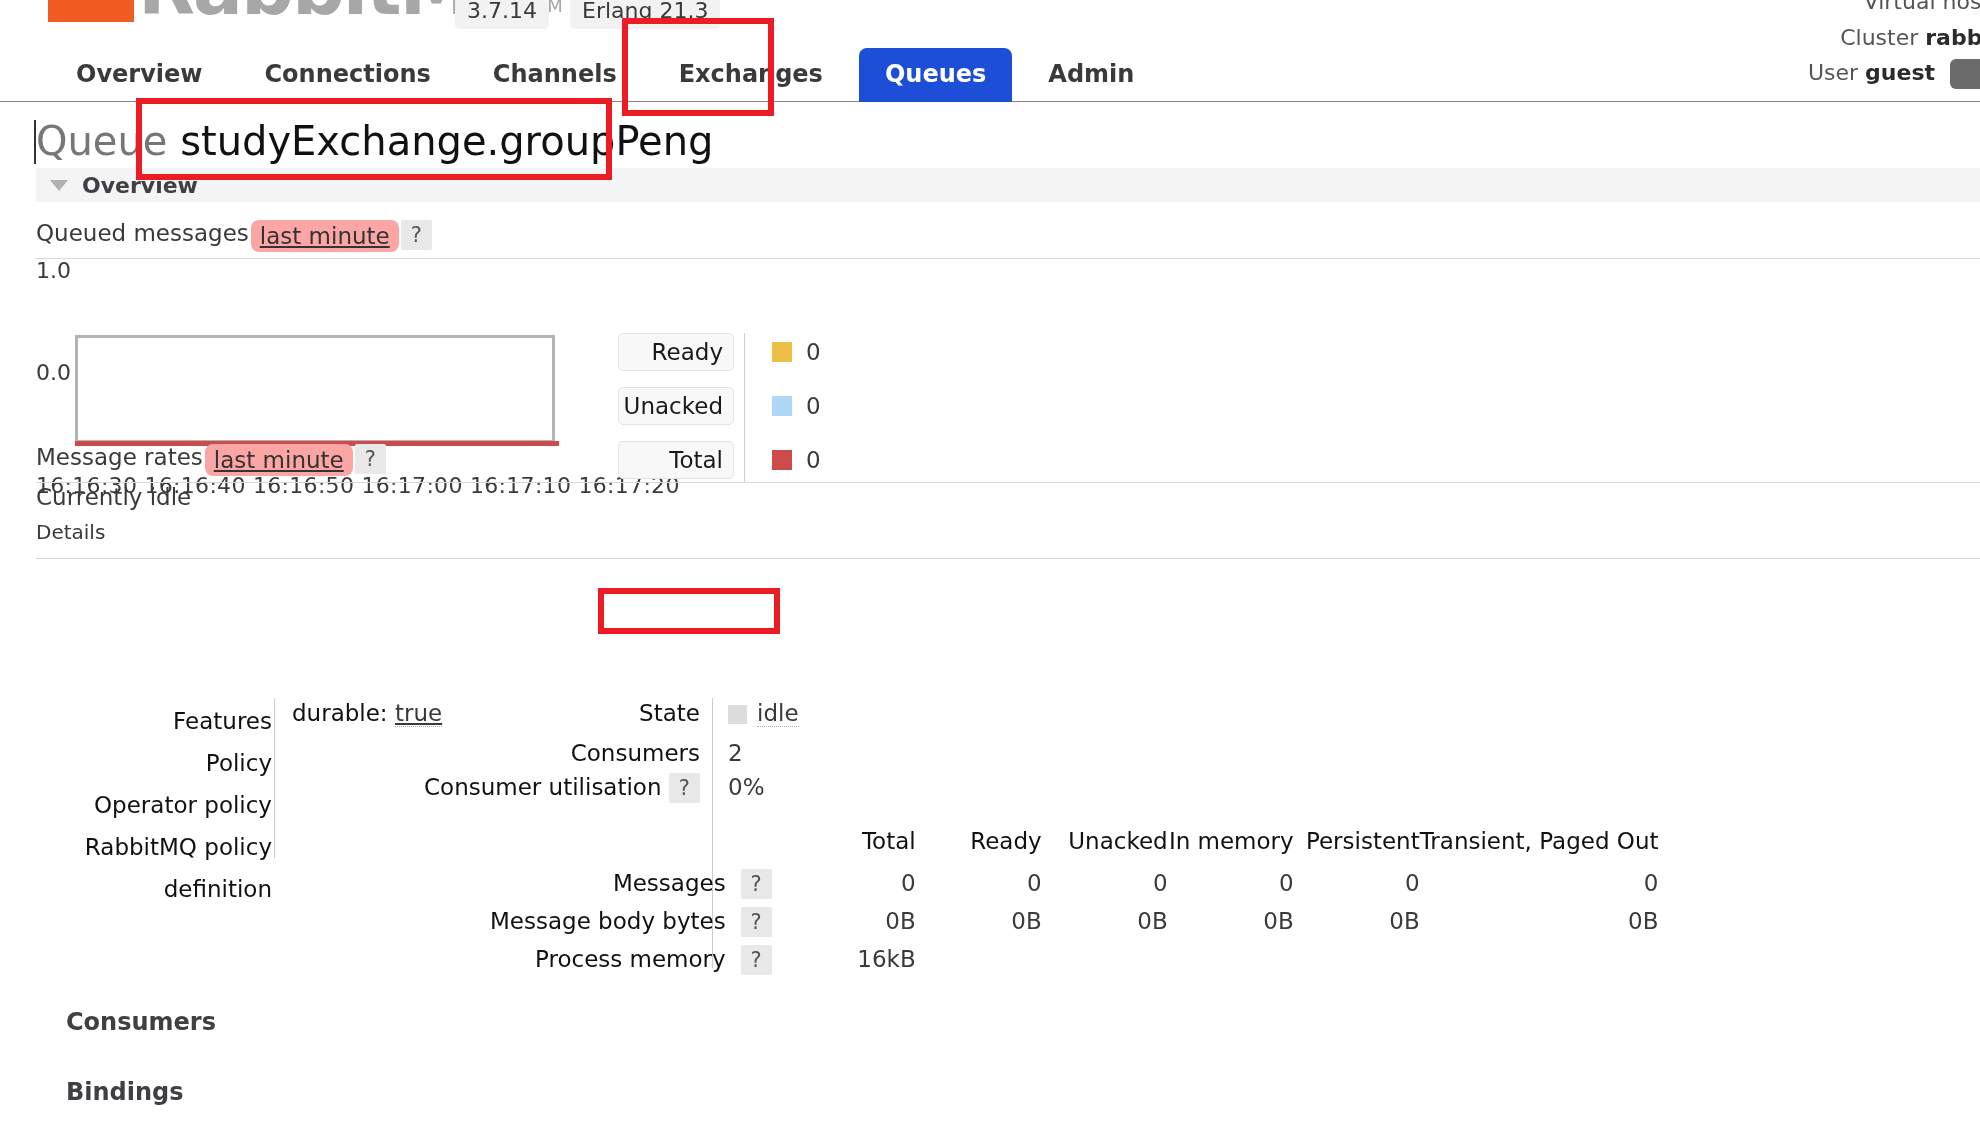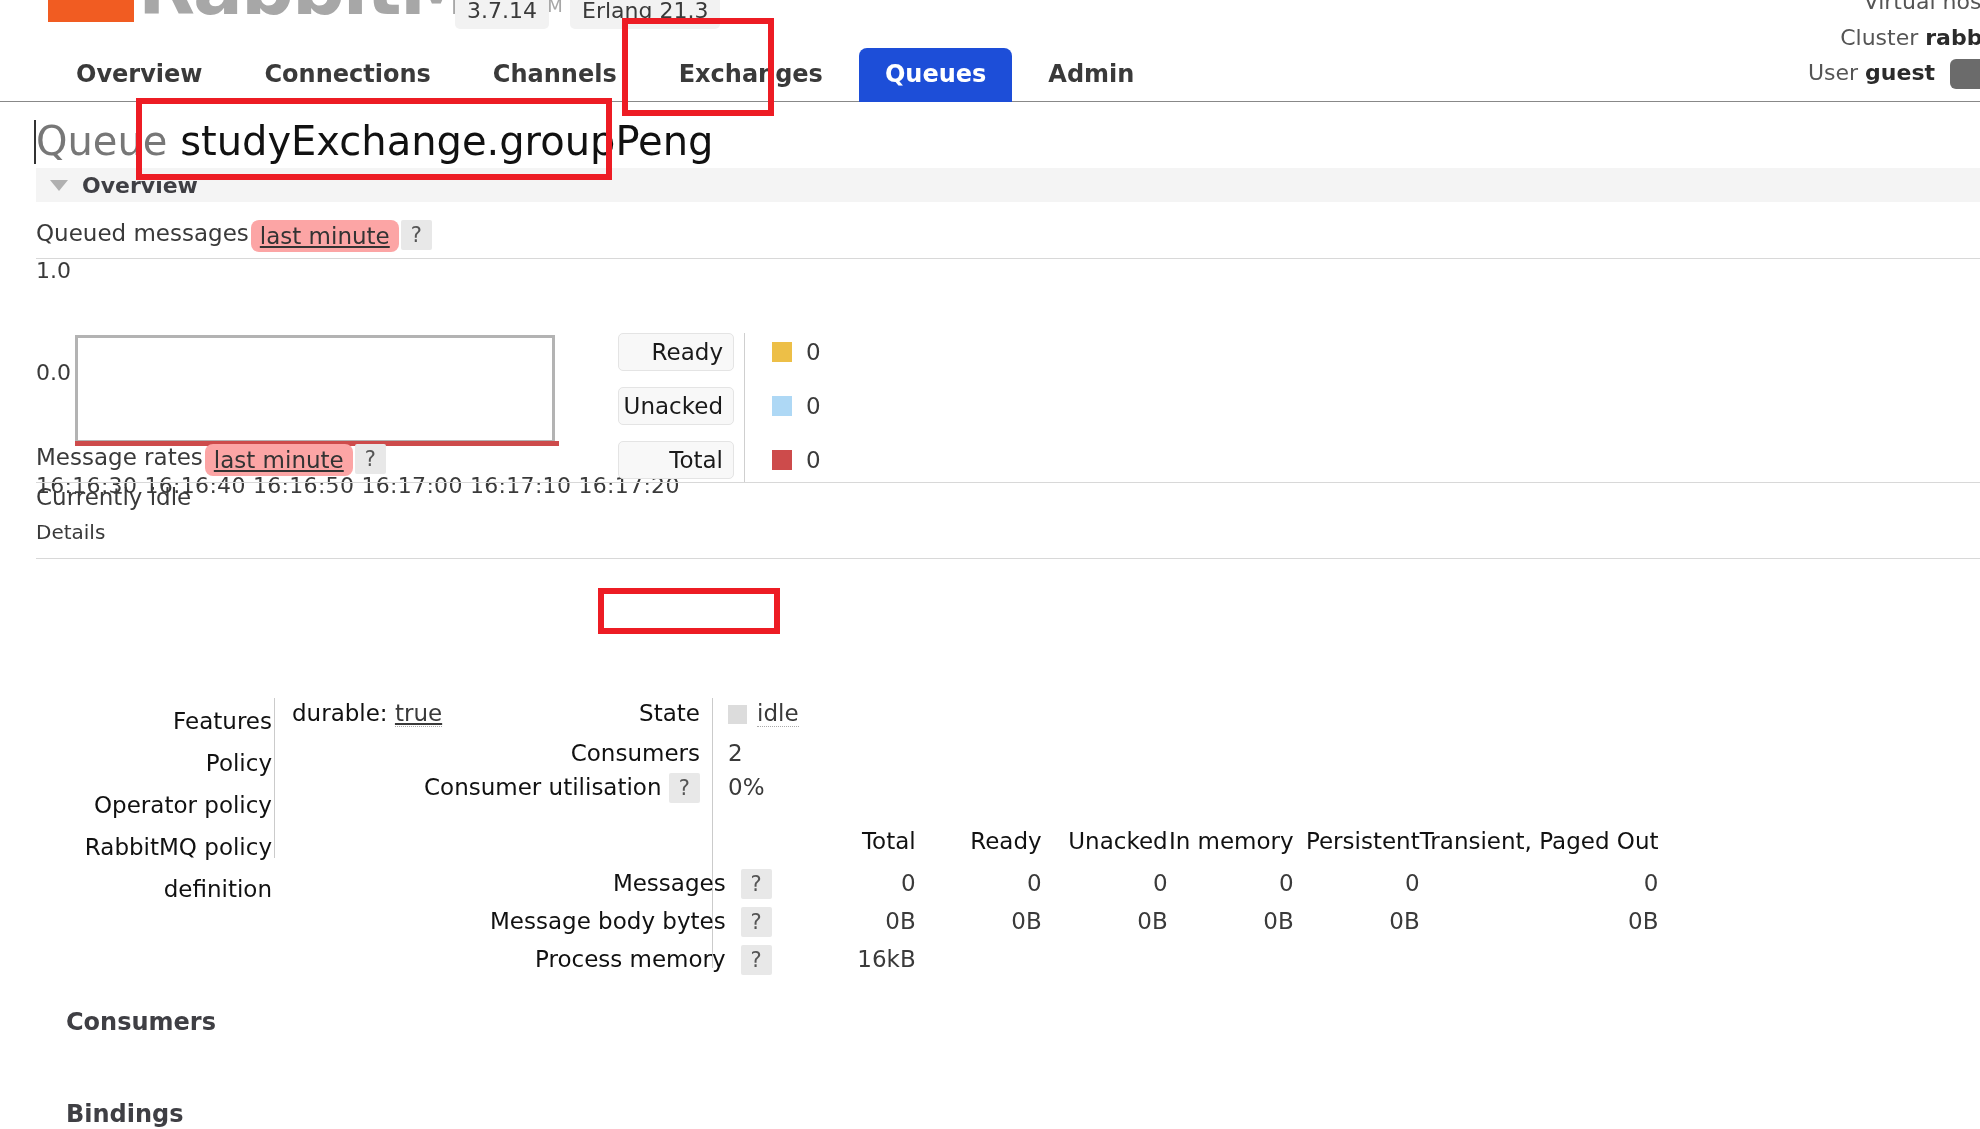--- a/index.html
+++ b/index.html
@@ -348,21 +348,21 @@
           <td></td>
         </tr>
       </tbody>
     </table>
   </div>
 
   <div class="collapsed-sec" style="top:1008px;">
     <span class="tri-right"></span>
     <span class="sec-label">Consumers</span>
   </div>
-  <div class="collapsed-sec" style="top:1100px;text-align:center;">
+  <div class="collapsed-sec" style="top:1078px;text-align:center;">
     <span class="tri-right"></span>
     <span class="sec-label">Bindings</span>
   </div>
 
   <div class="annot" id="annot-queues" style="border-color: rgb(237, 28, 36);"></div>
   <div class="annot" id="annot-title" style="border-color: rgb(237, 28, 36);"></div>
   <div class="annot" id="annot-consumers" style="border-color: rgb(237, 28, 36);"></div>
 
 </div>
 

